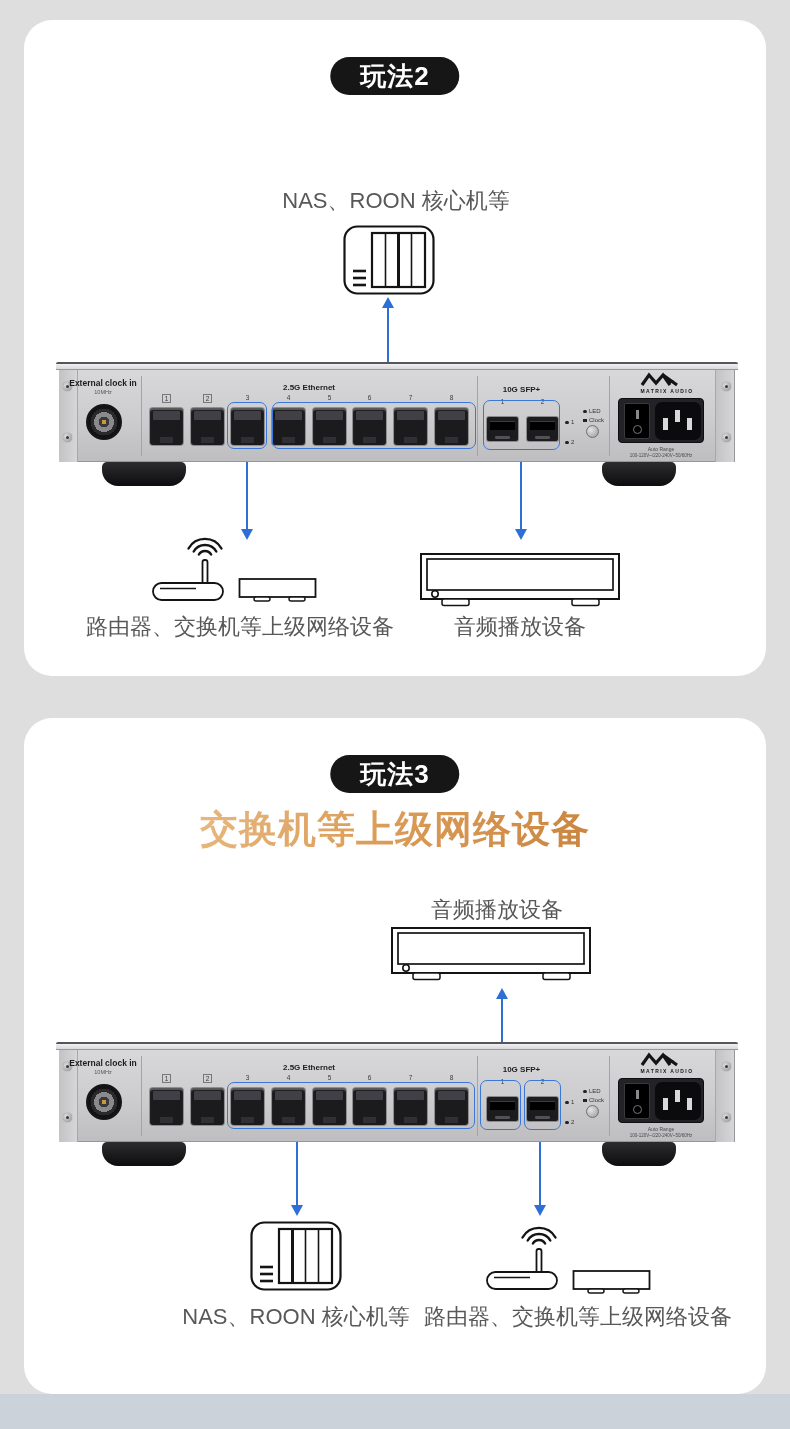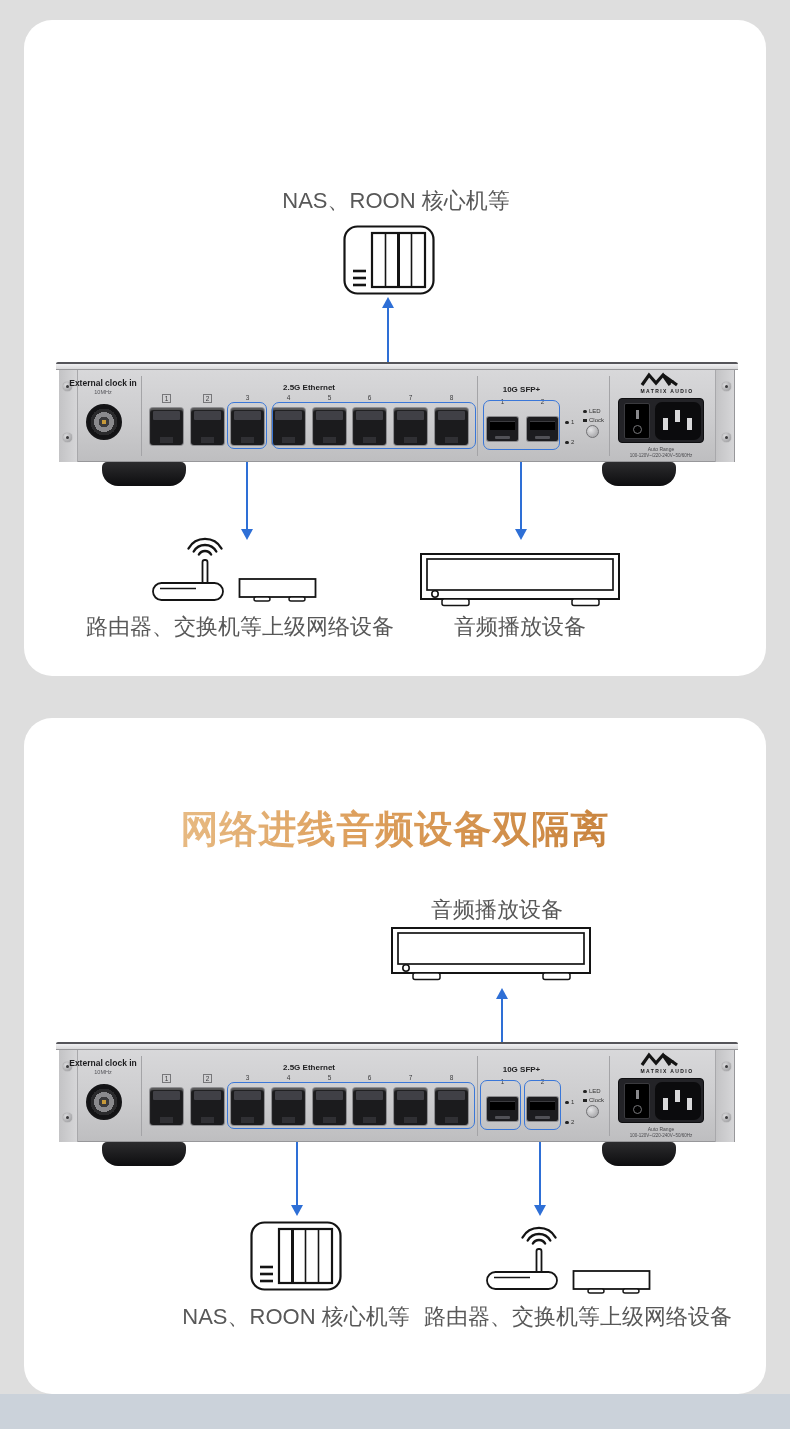--- a/index.html
+++ b/index.html
@@ -116,20 +116,21 @@
     background:linear-gradient(180deg,#2c2c2e,#0d0d0f); border-radius:5px 5px 16px 16px; }
   .foot-l { left:46px;  width:84px; }
   .foot-r { left:546px; width:74px; }
 
   .hl { position:absolute; border:1.5px solid #3a77d8; border-radius:7px; }
 </style>
 </head>
 <body>
 
 <div class="card" id="card1">
+  <div class="badge">玩法2</div>
 
   <div class="dev-label" style="left:212px;width:320px;top:166px">NAS、ROON 核心机等</div>
 
   <svg style="position:absolute;left:319px;top:205px" width="92" height="70" viewBox="0 0 92 70">
     <rect x="1.5" y="1.5" width="89" height="67" rx="13" fill="#fff" stroke="#141414" stroke-width="2.2"></rect>
     <rect x="29" y="8" width="53" height="54" fill="none" stroke="#141414" stroke-width="2.2"></rect>
     <line x1="42.5" y1="8" x2="42.5" y2="62" stroke="#141414" stroke-width="1.6"></line>
     <line x1="55.5" y1="8" x2="55.5" y2="62" stroke="#141414" stroke-width="3"></line>
     <line x1="68.5" y1="8" x2="68.5" y2="62" stroke="#141414" stroke-width="1.6"></line>
     <line x1="10" y1="46" x2="23" y2="46" stroke="#141414" stroke-width="2.6"></line>
@@ -242,21 +243,22 @@
     <rect x="7" y="6" width="186" height="31" fill="none" stroke="#141414" stroke-width="1.7"></rect>
     <circle cx="15" cy="41" r="3.2" fill="none" stroke="#141414" stroke-width="1.6"></circle>
     <rect x="22" y="46" width="27" height="6.5" rx="2" fill="#fff" stroke="#141414" stroke-width="1.5"></rect>
     <rect x="152" y="46" width="27" height="6.5" rx="2" fill="#fff" stroke="#141414" stroke-width="1.5"></rect>
   </svg>
 
   <div class="dev-label" style="left:396px;width:200px;top:592px">音频播放设备</div>
 </div>
 
 <div class="card" id="card2">
-  <div class="title">网络进线音频设备双隔离</div>
+  <div class="badge">玩法3</div>
+  <div class="title">交换机等上级网络设备</div>
 
   <div class="dev-label" style="left:373px;width:200px;top:177px">音频播放设备</div>
 
   <svg style="position:absolute;left:367px;top:209px" width="200" height="54" viewBox="0 0 200 54">
     <rect x="1" y="1" width="198" height="45" fill="#fff" stroke="#141414" stroke-width="2"></rect>
     <rect x="7" y="6" width="186" height="31" fill="none" stroke="#141414" stroke-width="1.7"></rect>
     <circle cx="15" cy="41" r="3.2" fill="none" stroke="#141414" stroke-width="1.6"></circle>
     <rect x="22" y="46" width="27" height="6.5" rx="2" fill="#fff" stroke="#141414" stroke-width="1.5"></rect>
     <rect x="152" y="46" width="27" height="6.5" rx="2" fill="#fff" stroke="#141414" stroke-width="1.5"></rect>
   </svg>

